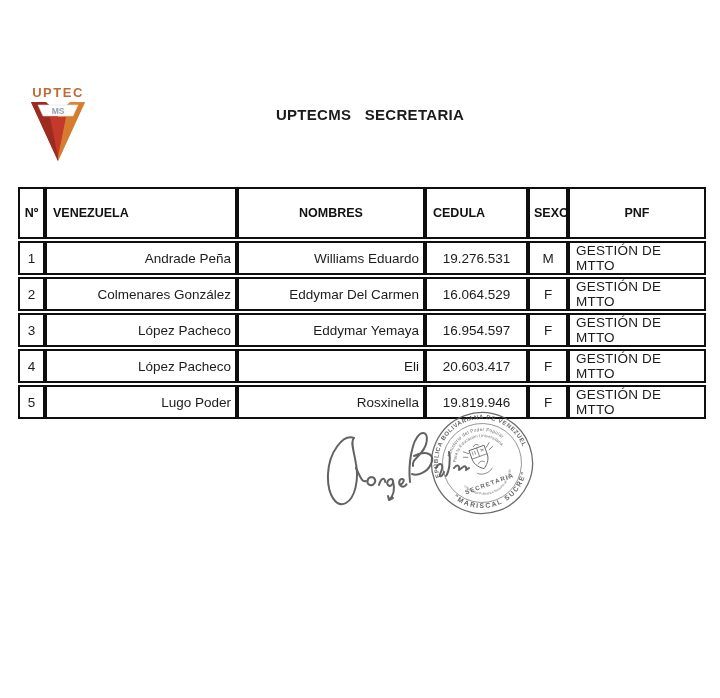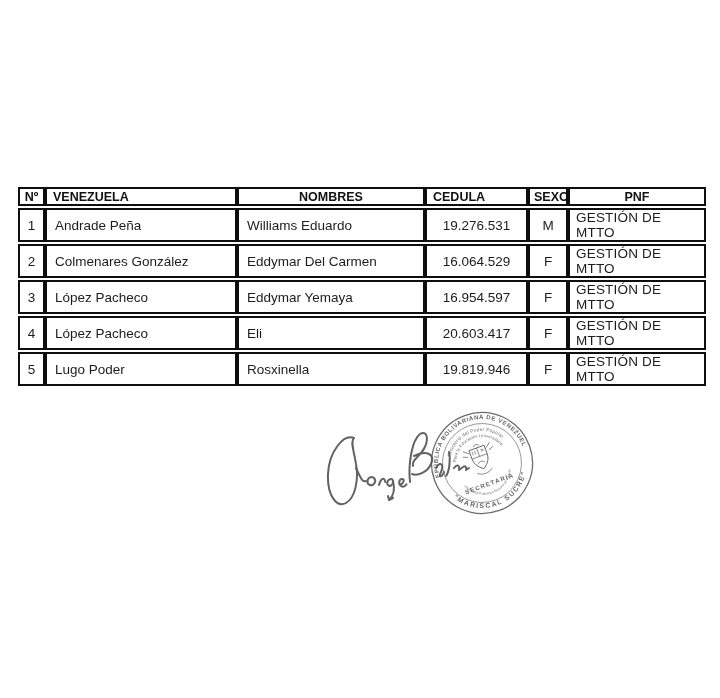--- a/index.html
+++ b/index.html
@@ -25,42 +25,57 @@
   .tbl-wrap{position:absolute;left:18px;top:185px;width:688px;}
   table.doc{
     border-collapse:separate;border-spacing:0 2px;table-layout:fixed;
     width:688px;
   }
   table.doc th,table.doc td{
     border:2px solid #0e0e0e;box-sizing:border-box;overflow:hidden;
     background:#ffffff;
   }
   table.doc th{
-    height:19px;font-size:12.5px;font-weight:700;padding:0 4px;color:#111;
+    height:19px;font-size:12.5px;font-weight:700;padding:17px 4px;color:#111;
     vertical-align:middle;
   }
   table.doc td{
     height:33px;font-size:13.5px;font-weight:400;padding:0 4px;color:#1c1c1c;
     vertical-align:middle;
   }
   .c-center{text-align:center;}
-  .c-left{text-align:left;padding-left:8px !important;}
+  .c-left{text-align:right;padding-left:8px !important;}
   .h-left{text-align:left;padding-left:6px !important;}
   td.pnf{font-size:10.5px;font-weight:400;letter-spacing:.2px;padding-left:6px !important;}
 
   
   .sig-stamp{position:absolute;left:315px;top:406px;width:240px;height:125px;}
   .sig-stamp svg{display:block;}
 </style>
 </head>
 <body>
 
 <div class="page">
 
-
+  <div class="logo">
+    <svg width="60" height="80" viewBox="0 0 60 80">
+      <text x="30" y="11" text-anchor="middle" font-family="Liberation Sans,sans-serif" font-size="13" font-weight="bold" fill="#c06b35" letter-spacing="1.5">UPTEC</text>
+      <g transform="translate(2,15)">
+        <polygon points="1,1 28,12 28,60" fill="#a52e21"></polygon>
+        <polygon points="1,1 16,1 28,12 28,60" fill="#9e2b20"></polygon>
+        <polygon points="55,1 40,1 28,12 28,60" fill="#dd8435"></polygon>
+        <polygon points="55,1 28,12 28,60" fill="#d67c2f"></polygon>
+        <polygon points="20,16 36,16 28,56" fill="#c5392b"></polygon>
+        <polygon points="8,4 48,4 43,15 13,15" fill="#fdfdfd" stroke="#e0e0e0" stroke-width="0.6"></polygon>
+        <text x="28" y="13" text-anchor="middle" font-family="Liberation Sans,sans-serif" font-size="8.5" font-weight="bold" fill="#98a0aa">MS</text>
+      </g>
+    </svg>
+  </div>
+
+  <div class="title1">UPTECMS   SECRETARIA</div>
 
   <div class="tbl-wrap">
     <table class="doc">
       <colgroup>
         <col style="width:27px">
           <col style="width:192px">
           <col style="width:188px">
         <col style="width:103px">
           <col style="width:40px">
           <col style="width:138px">

